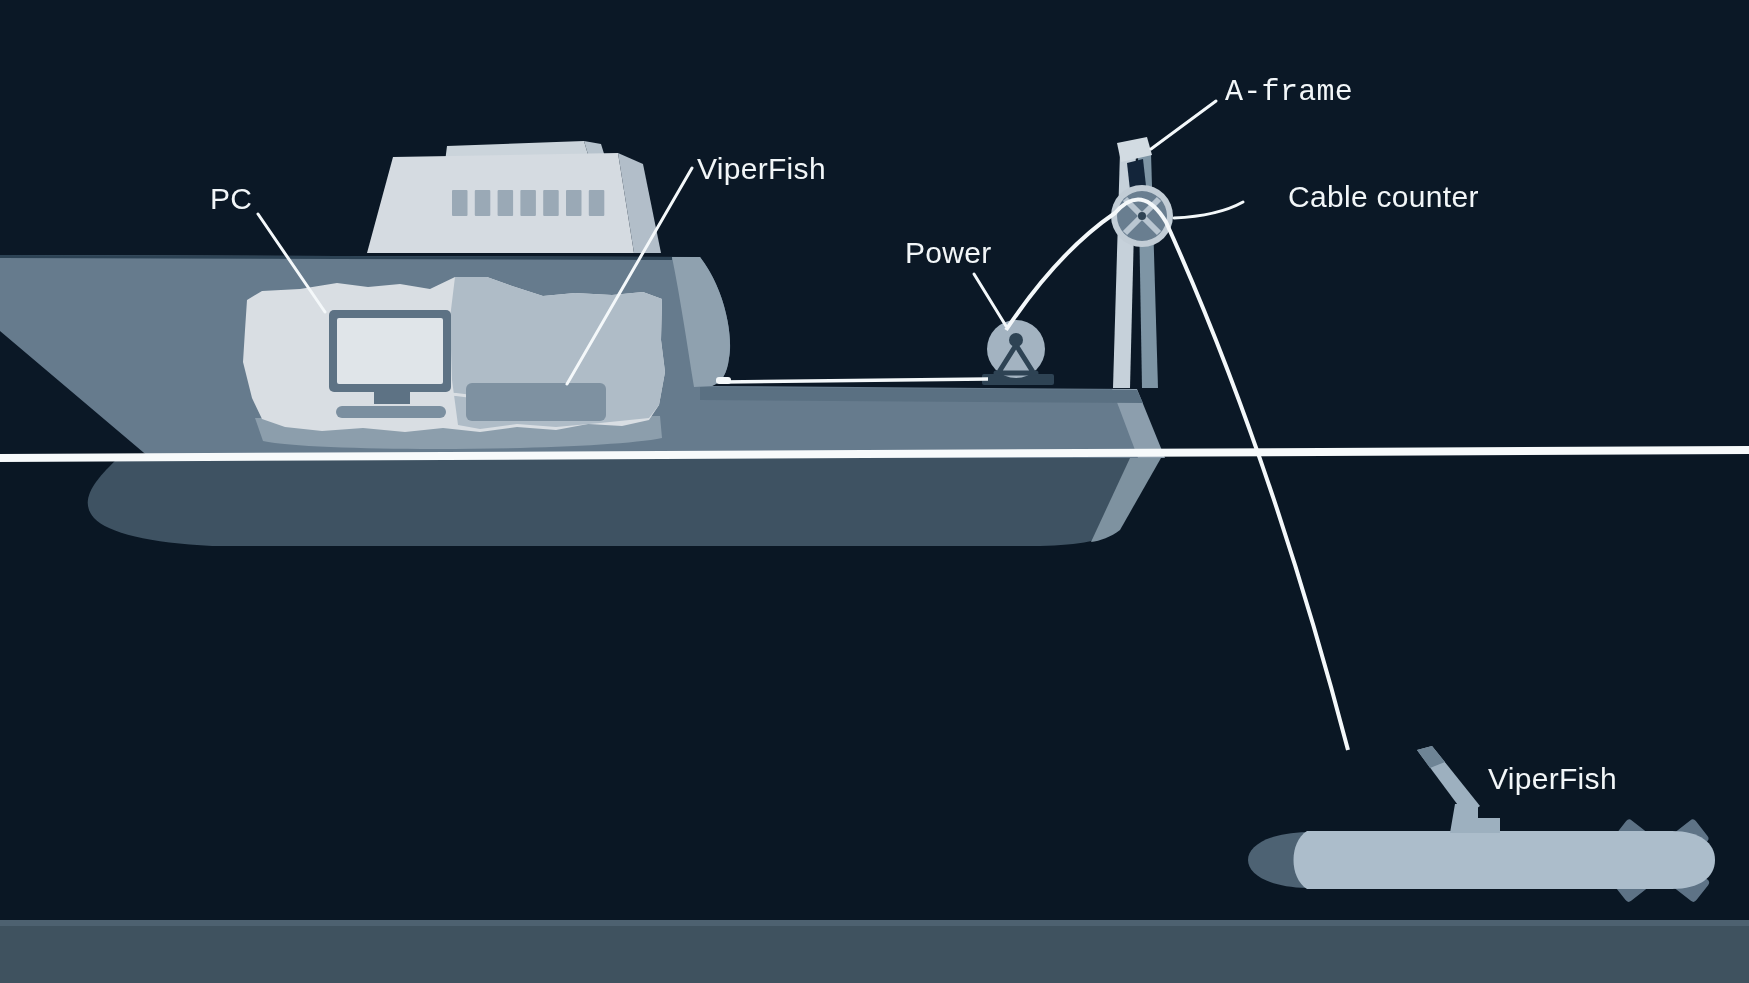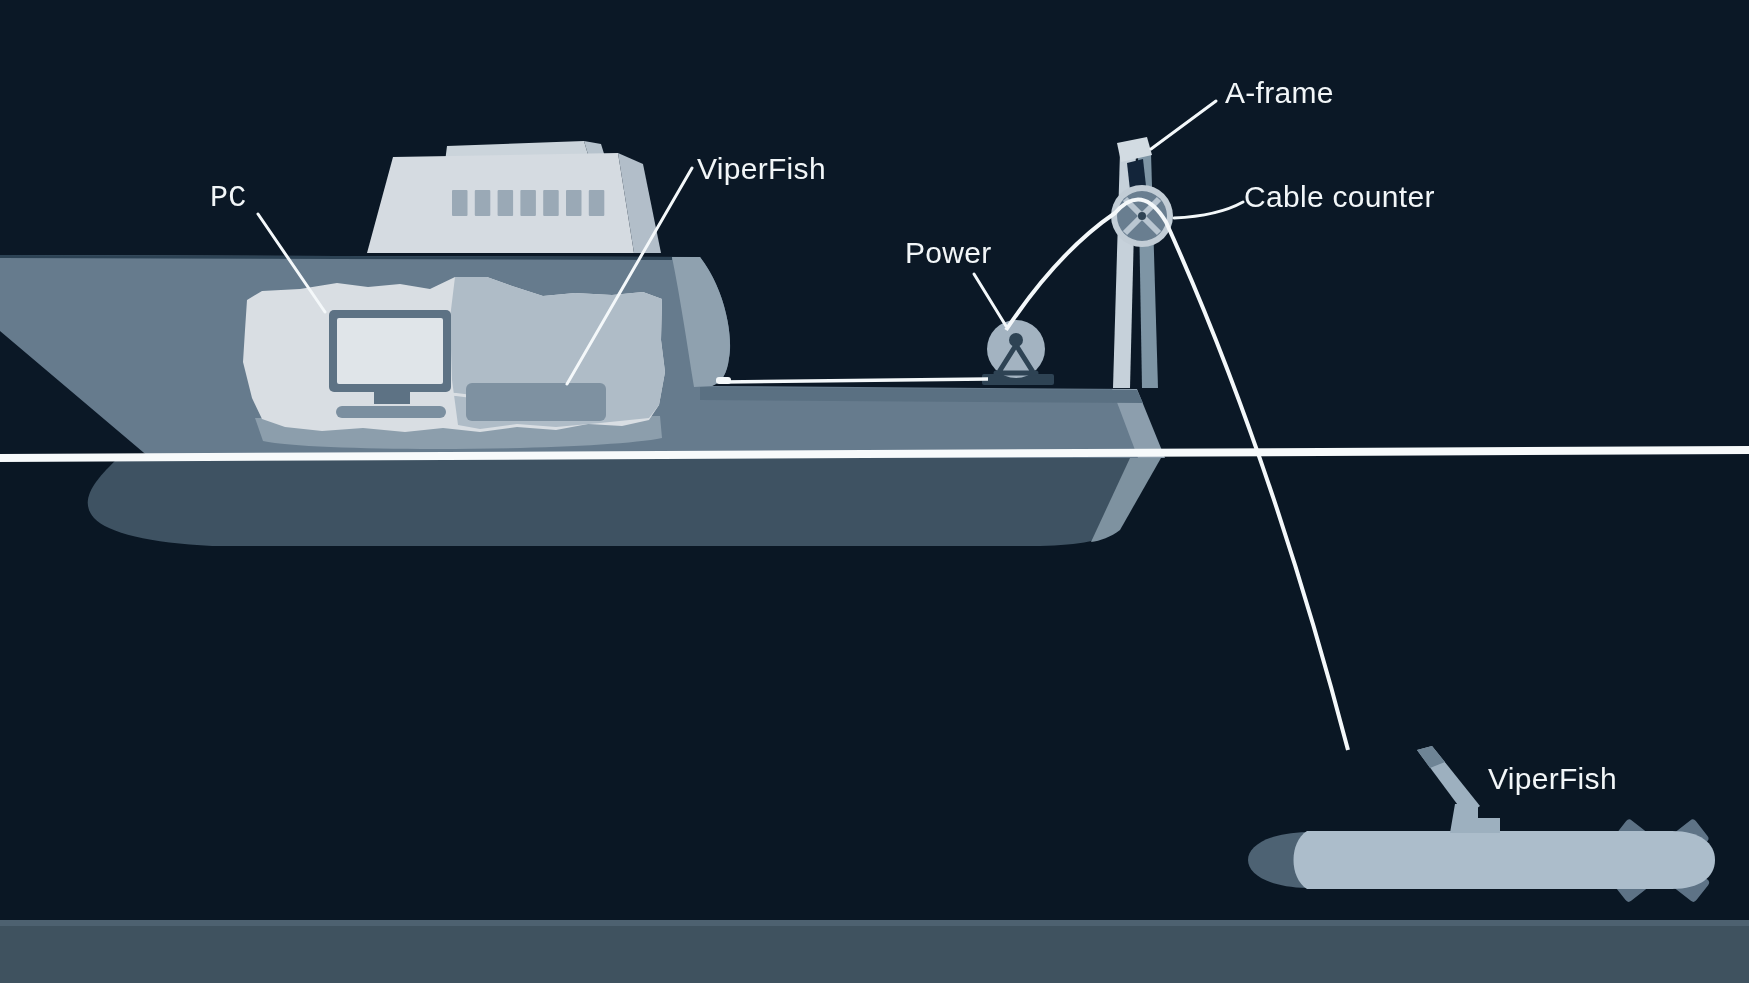--- a/index.html
+++ b/index.html
@@ -108,26 +108,26 @@
 
     <g stroke="#f4f8fa" stroke-width="3" fill="none" stroke-linecap="round">
       <path d="M 258,214 L 325,312"></path>
       <path d="M 692,168 L 567,384"></path>
       <path d="M 974,274 L 1006,326"></path>
       <path d="M 1216,101 L 1151,149"></path>
       <path d="M 1243,202 Q 1218,216 1174,218"></path>
     </g>
   </svg>
 
-  <div class="label" style="left:210px;top:184px;font-family:Liberation Mono, monospace;">PC</div>
+  <div class="label" style="left:210px;top:184px;">PC</div>
 
   <div class="label" style="left:697px;top:96px;">
     <div>ViperFish</div>
   </div>
 
   <div class="label" style="left:905px;top:238px;">Power</div>
 
-  <div class="label" style="left:1225px;top:78px;">A-frame</div>
+  <div class="label" style="left:1225px;top:78px;font-family:Liberation Mono, monospace;">A-frame</div>
 
-  <div class="label" style="left:1244px;top:182px;">Cable counter</div>
+  <div class="label" style="left:1288px;top:182px;">Cable counter</div>
 
   <div class="label" style="left:1488px;top:764px;">ViperFish</div>
 </div>
 
 </body></html>

